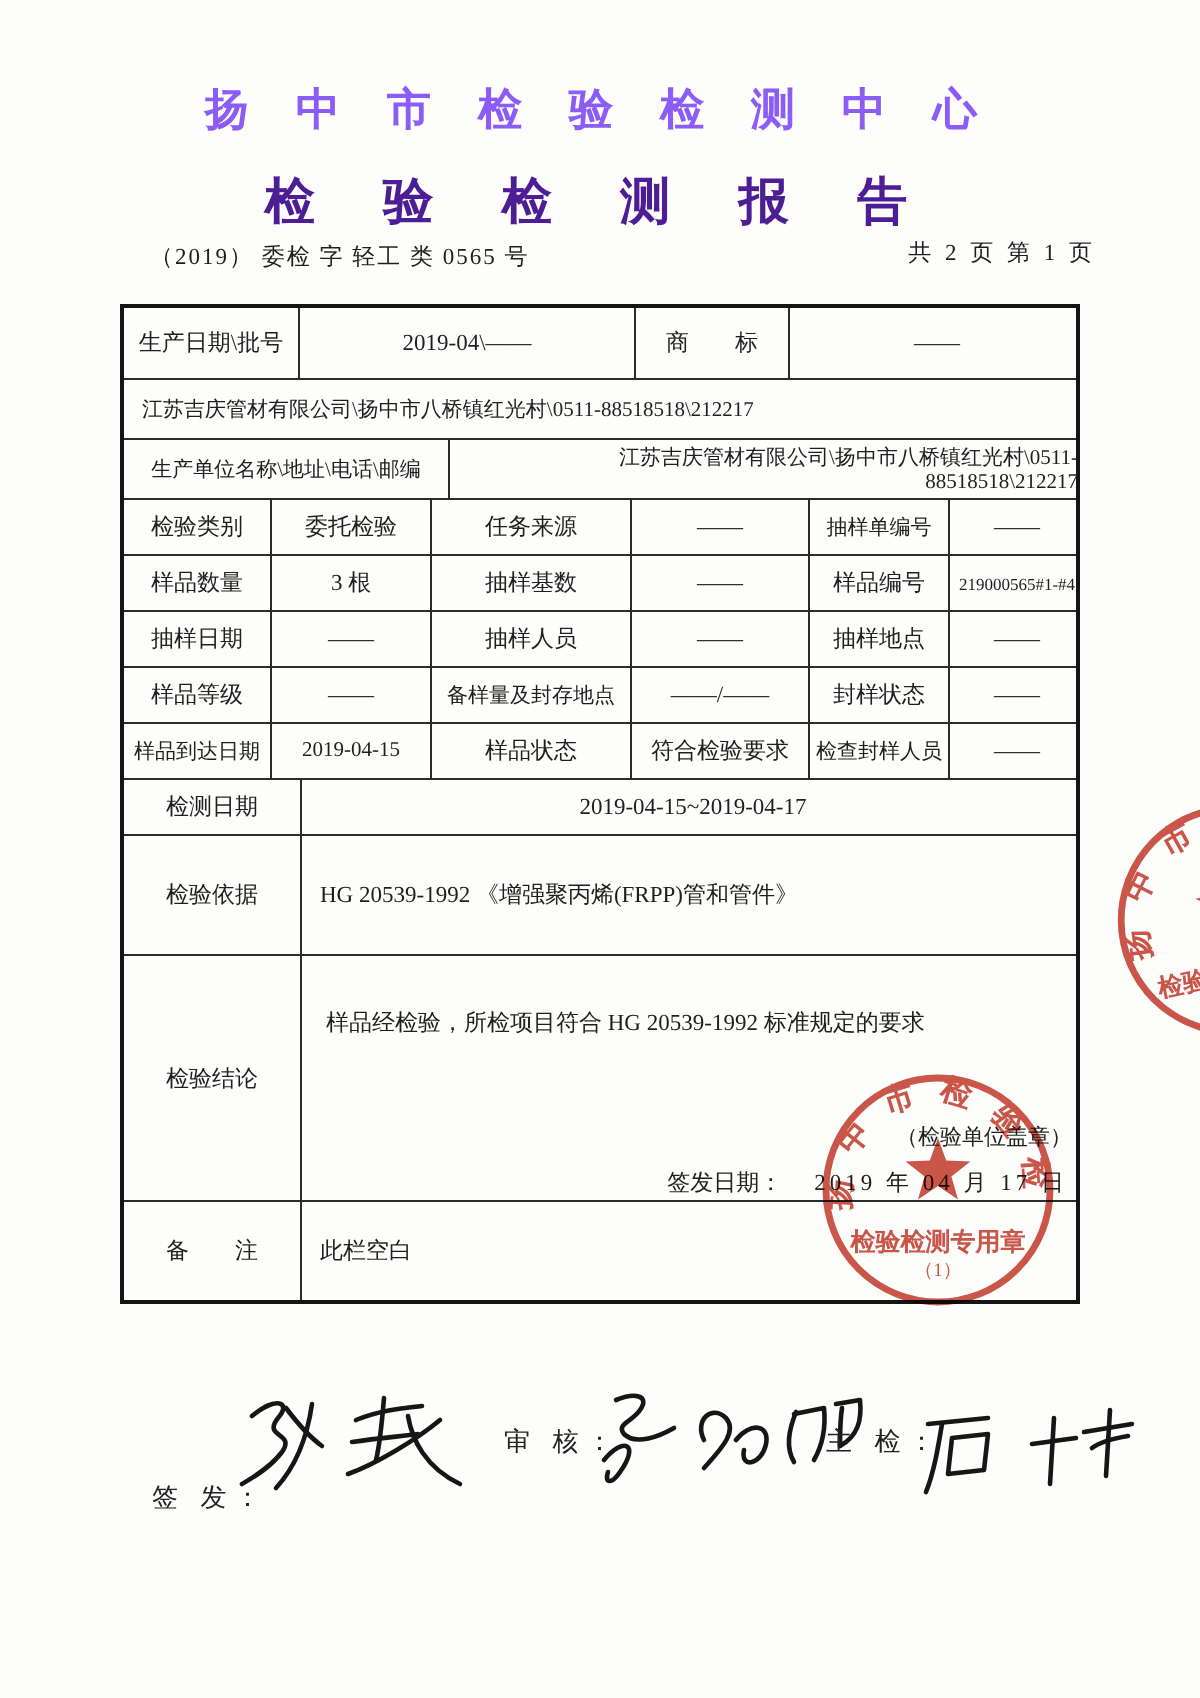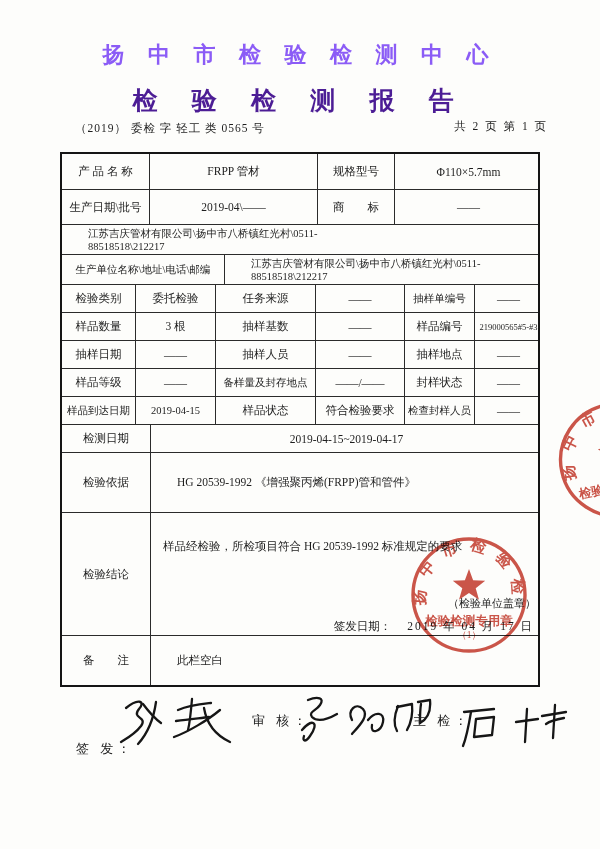--- a/index.html
+++ b/index.html
@@ -14,21 +14,21 @@
   .doc-no    { position:absolute; top:121px; left:75px; font-size:11.5px; letter-spacing:1px; }
   .paging    { position:absolute; top:119px; right:52px; font-size:11.5px; letter-spacing:2px; }
 
   
   .tbl { position:absolute; left:60px; top:152px; width:480px; border:2.5px solid #151515; background:#fdfdfb; }
   .row { display:flex; border-top:1px solid #2b2b2b; }
   .row:first-child { border-top:none; }
   .cell { flex:0 0 auto; border-left:1px solid #2b2b2b; display:flex; align-items:center;
           justify-content:center; text-align:center; font-size:11.5px; padding:1px 3px; overflow:hidden; }
   .cell:first-child { border-left:none; }
-  .cell.left { justify-content:flex-start; text-align:left; padding-left:26px; }
+  .cell.left { justify-content:flex-start; text-align:right; padding-left:9px; }
   .cell.small { font-size:8.5px; }
   .cell.tiny  { font-size:10.5px; }
   .h35{height:35px}.h30{height:30px}.h28{height:28px}.h60{height:60px}.h123{height:123px}.h50{height:50px}
   .w87{width:87px}.w168{width:168px}.w77{width:77px}.w148{width:148px}
   .w162{width:162px}.w318{width:318px}
   .w73{width:73px}.w80{width:80px}.w100{width:100px}.w89{width:89px}.w70{width:70px}.w68{width:68px}
   .w88{width:88px}.w392{width:392px}
   .concl-cell { position:relative; align-items:flex-start; justify-content:flex-start; }
   .concl-text { position:absolute; left:12px; top:26px; font-size:11.5px; }
   .stamp-note { position:absolute; right:6px; top:83px; font-size:11px; }
@@ -50,26 +50,20 @@
 
 <div class="page">
 
   <div class="org-name">扬 中 市 检 验 检 测 中 心</div>
   <div class="rpt-title">检 验 检 测 报 告</div>
   <div class="doc-no">（2019） 委检 字 轻工 类 0565 号</div>
   <div class="paging">共 2 页 第 1 页</div>
 
   <div class="tbl">
 
-    <div class="row h35">
-      <div class="cell w87">产 品 名 称</div>
-      <div class="cell w168">FRPP 管材</div>
-      <div class="cell w77">规格型号</div>
-      <div class="cell w148">Φ110×5.7mm</div>
-    </div>
 
     <div class="row h35">
       <div class="cell w87">生产日期\批号</div>
       <div class="cell w168">2019-04\——</div>
       <div class="cell w77">商　　标</div>
       <div class="cell w148">——</div>
     </div>
 
     <div class="row h30">
       <div class="cell w318 tiny left">江苏吉庆管材有限公司\扬中市八桥镇红光村\0511-88518518\212217</div>
@@ -88,21 +82,21 @@
       <div class="cell w70 tiny">抽样单编号</div>
       <div class="cell w68">——</div>
     </div>
 
     <div class="row h28">
       <div class="cell w73">样品数量</div>
       <div class="cell w80">3 根</div>
       <div class="cell w100">抽样基数</div>
       <div class="cell w89">——</div>
       <div class="cell w70">样品编号</div>
-      <div class="cell w68 small">219000565#5-#3</div>
+      <div class="cell w68 small">219000565#1-#4</div>
     </div>
 
     <div class="row h28">
       <div class="cell w73">抽样日期</div>
       <div class="cell w80">——</div>
       <div class="cell w100">抽样人员</div>
       <div class="cell w89">——</div>
       <div class="cell w70">抽样地点</div>
       <div class="cell w68">——</div>
     </div>

